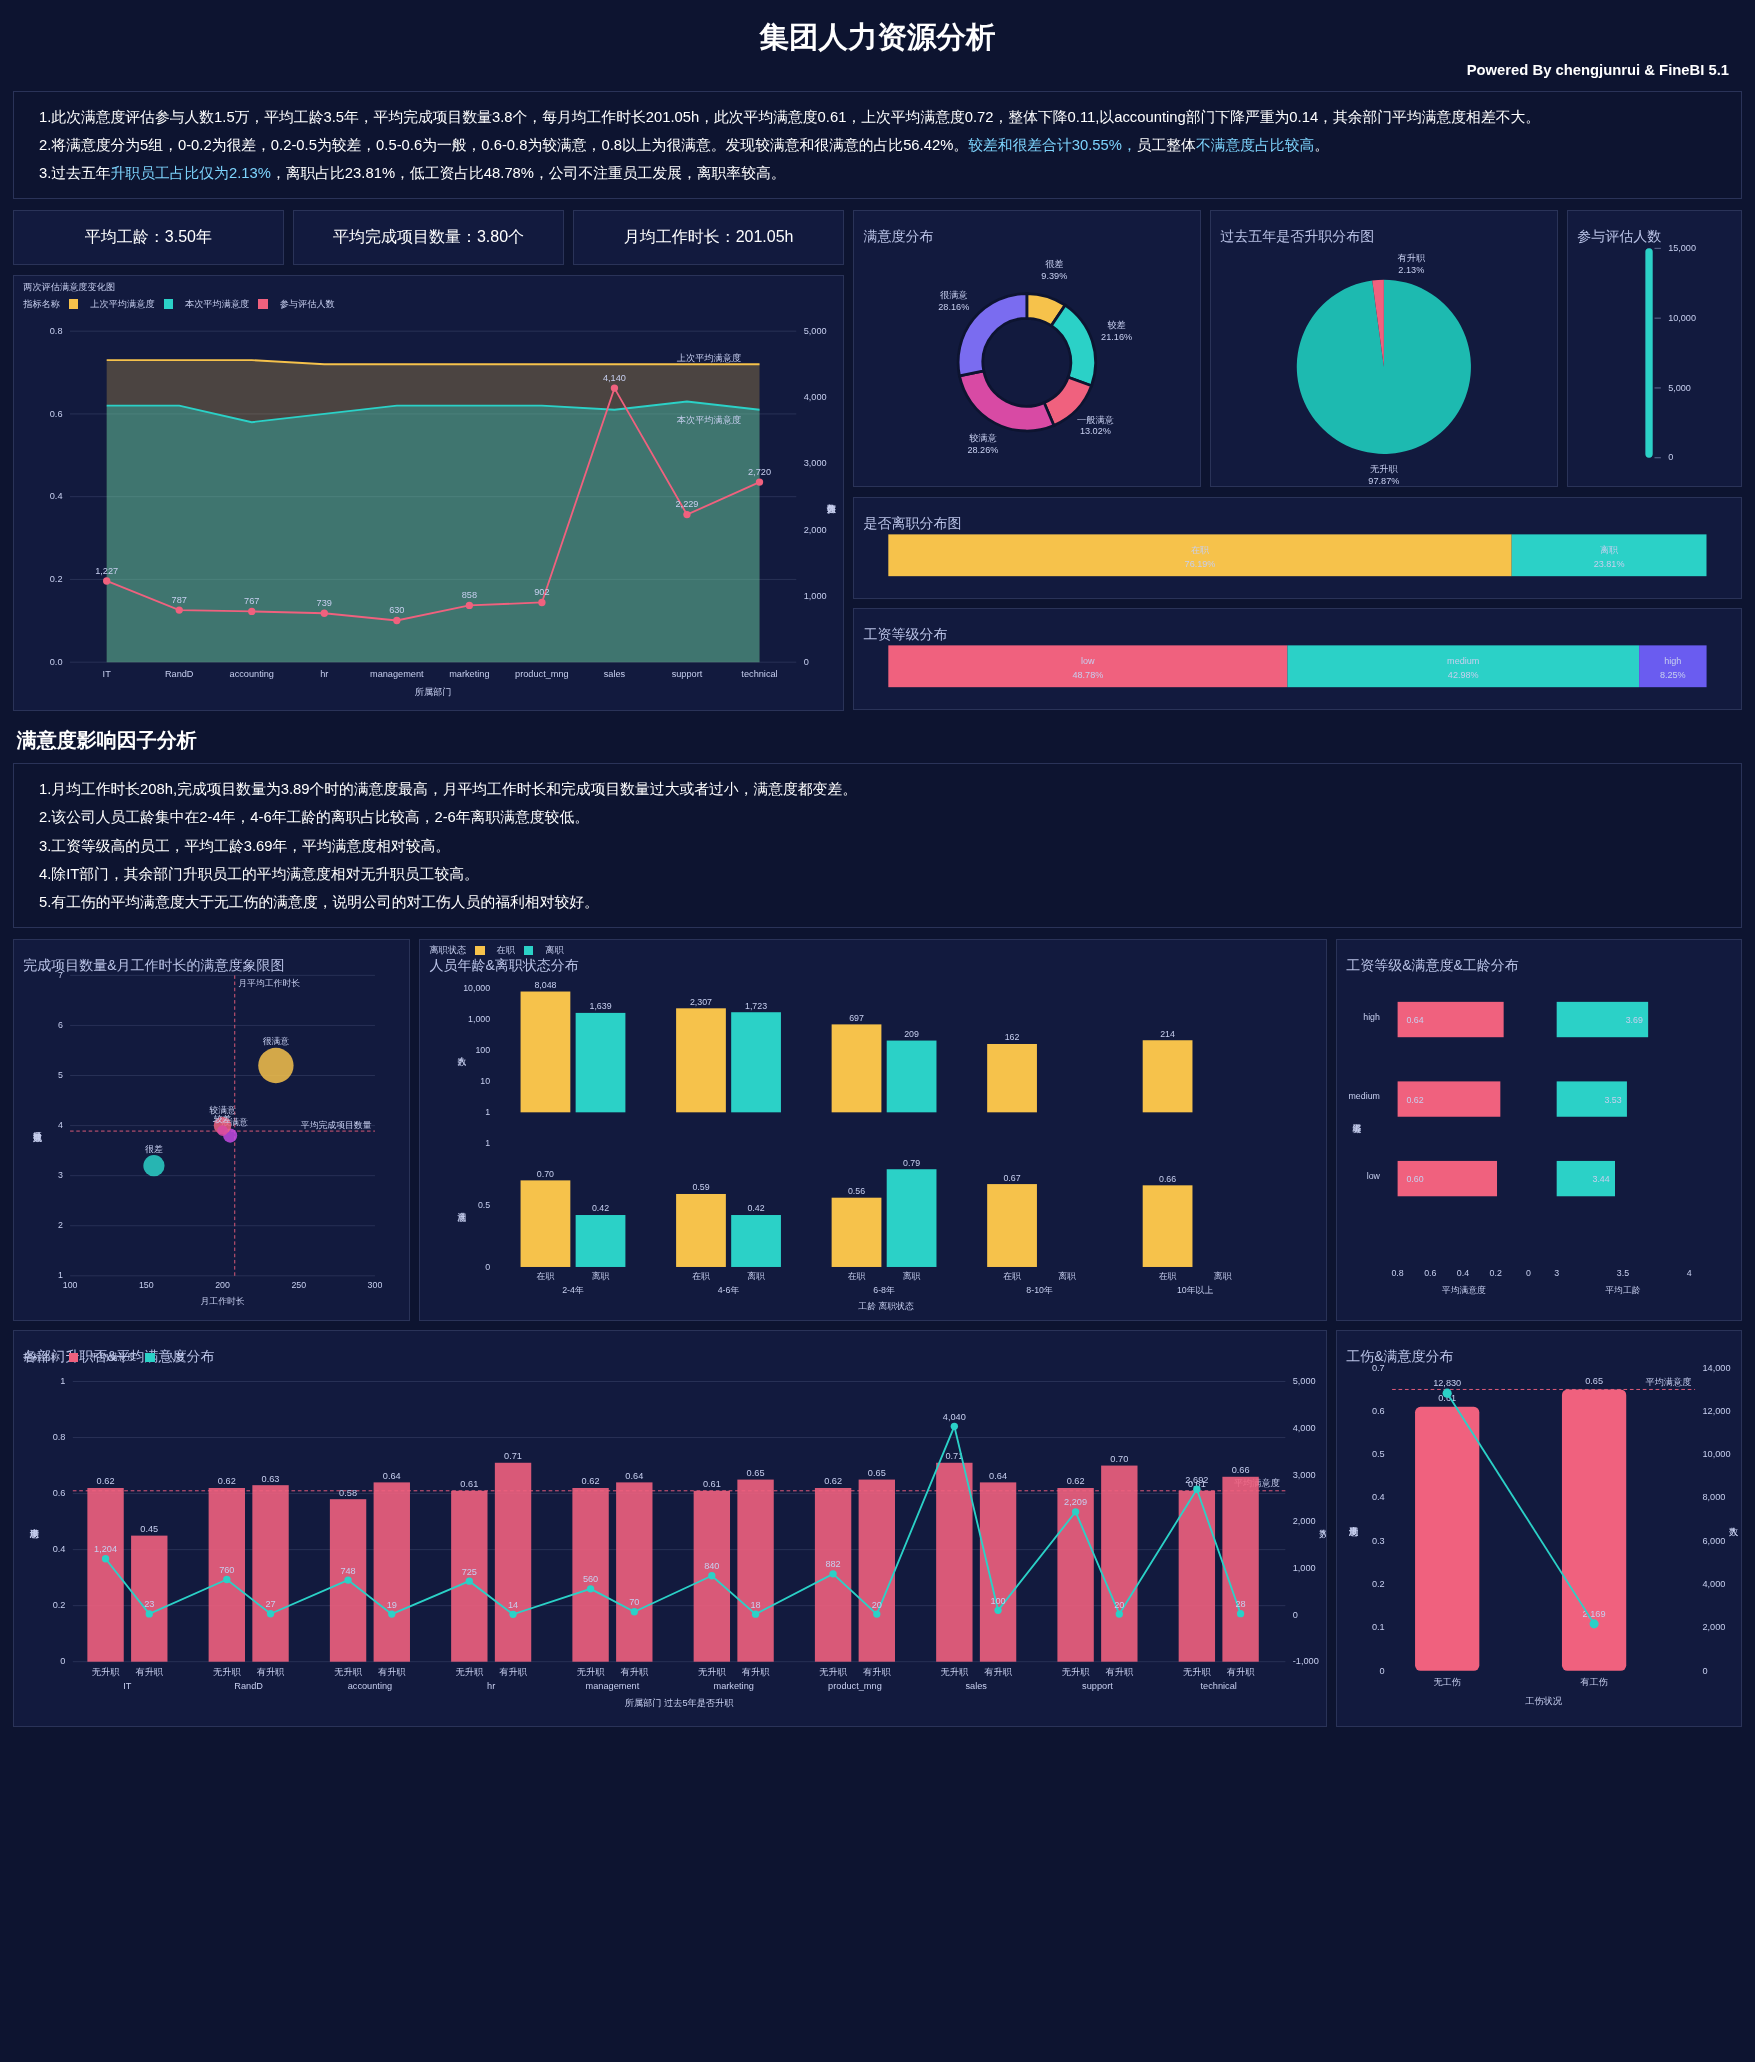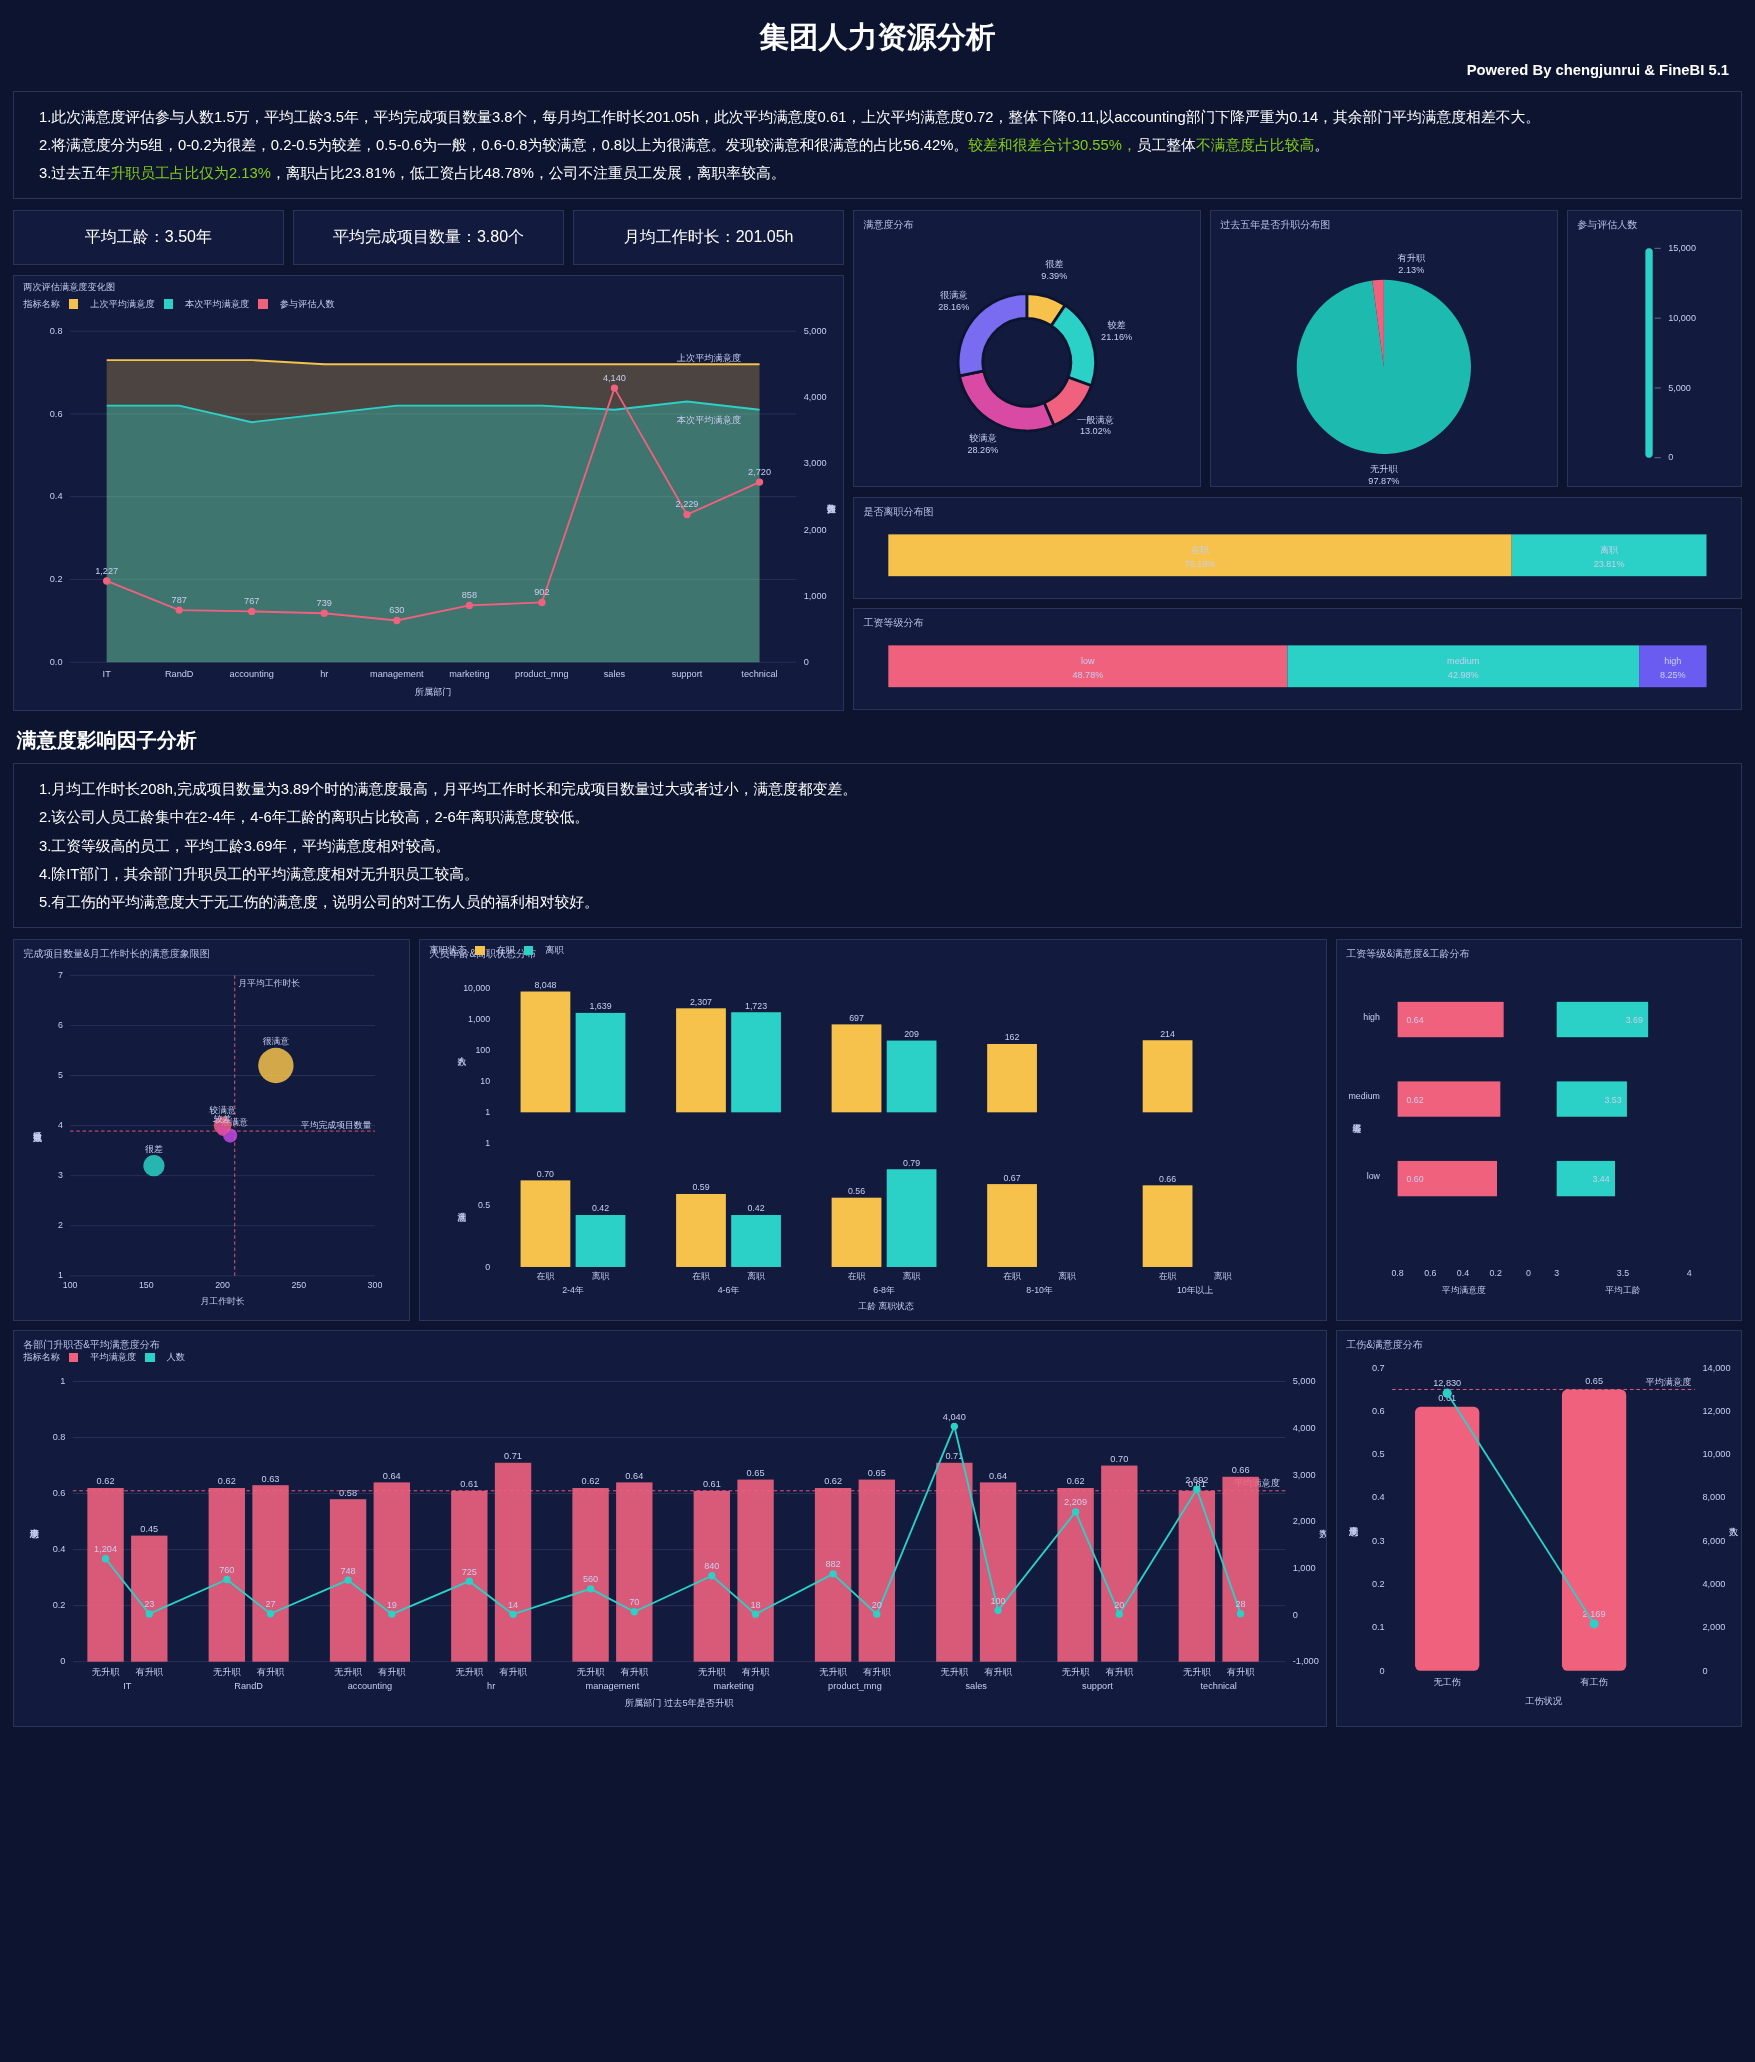--- a/index.html
+++ b/index.html
@@ -1,26 +1,26 @@
 <!DOCTYPE html>
 <html style="font-size:14.8px"><head>
 <meta charset="utf-8">
 <style>
 *{box-sizing:border-box;margin:0;padding:0}
 body{background:#0d1430;color:#fff;font-family:"Microsoft YaHei",sans-serif;font-size:11px;width:1755px}
 .wrap{padding:9.2px 13px}
 h1{text-align:center;font-size:29.5px;font-weight:700;margin:9.2px 0 3.7px}
 .pow{text-align:right;font-size:14.8px;font-weight:700;margin:3.7px 13px 13px 0}
 .textblock{border:0.9px solid #2a3358;padding:11px 25px;font-size:14.8px;line-height:1.9;margin-bottom:11px}
-.red{color:#84cc16}
+.red{color:#7dd3fc}
 .row{display:flex;gap:9.2px;margin-bottom:9.2px}
 .panel{border:0.9px solid #2a3358;background:#121a3e;position:relative}
 .kpi{display:flex;gap:9.2px;height:55px}
 .kpi .panel{flex:1;display:flex;align-items:center;justify-content:center;font-size:16px}
-.title{position:absolute;top:7px;left:9.2px;font-size:10px;color:#b9c2e6}
+.title{position:absolute;top:17px;left:9.2px;font-size:14px;color:#b9c2e6}
 h2{font-size:20px;font-weight:700;margin:16.6px 0 9.2px 3.7px}
 svg text{fill:#c7cfef;font-size:10px}
 .legend{position:absolute;top:5.5px;left:9.2px;font-size:9.2px;color:#c7cfef;display:flex;gap:9.2px;align-items:center}
 .sw{display:inline-block;width:9.2px;height:9.2px;margin-right:2.8px;vertical-align:middle}
 </style>
 </head>
 <body>
 
 <div class="wrap">
 <h1>集团人力资源分析</h1>

